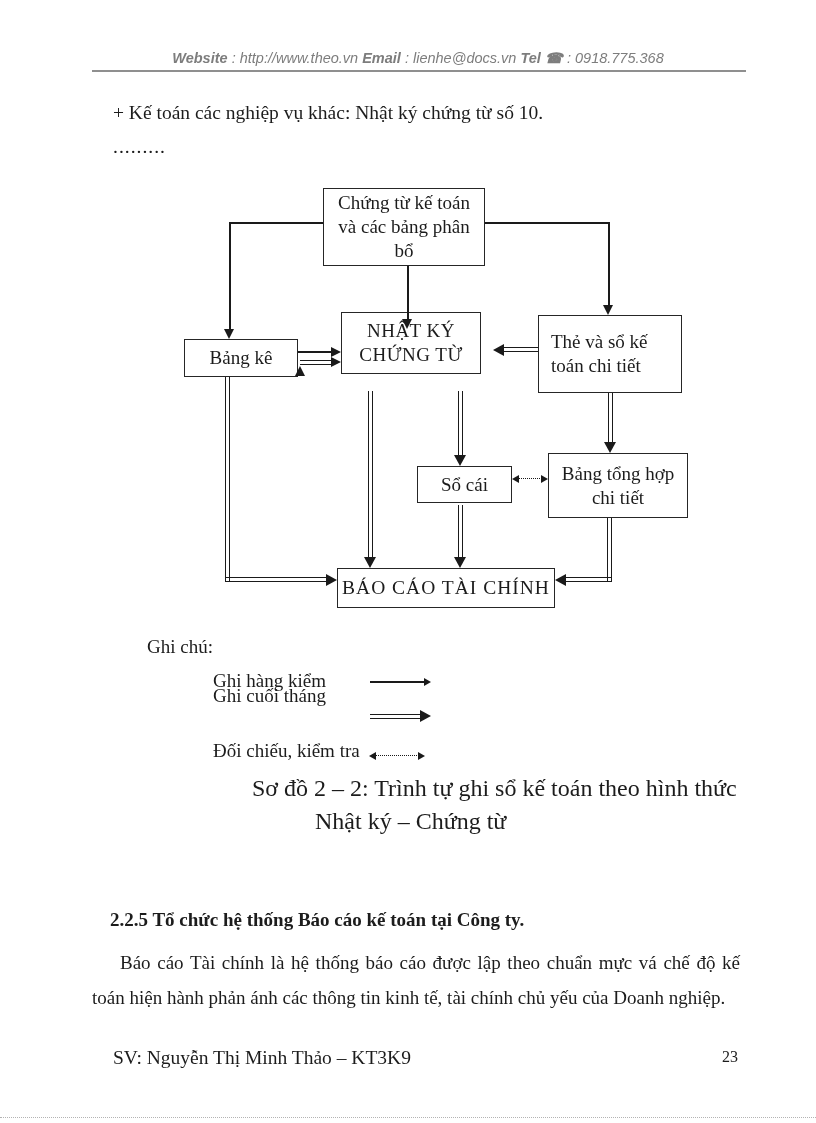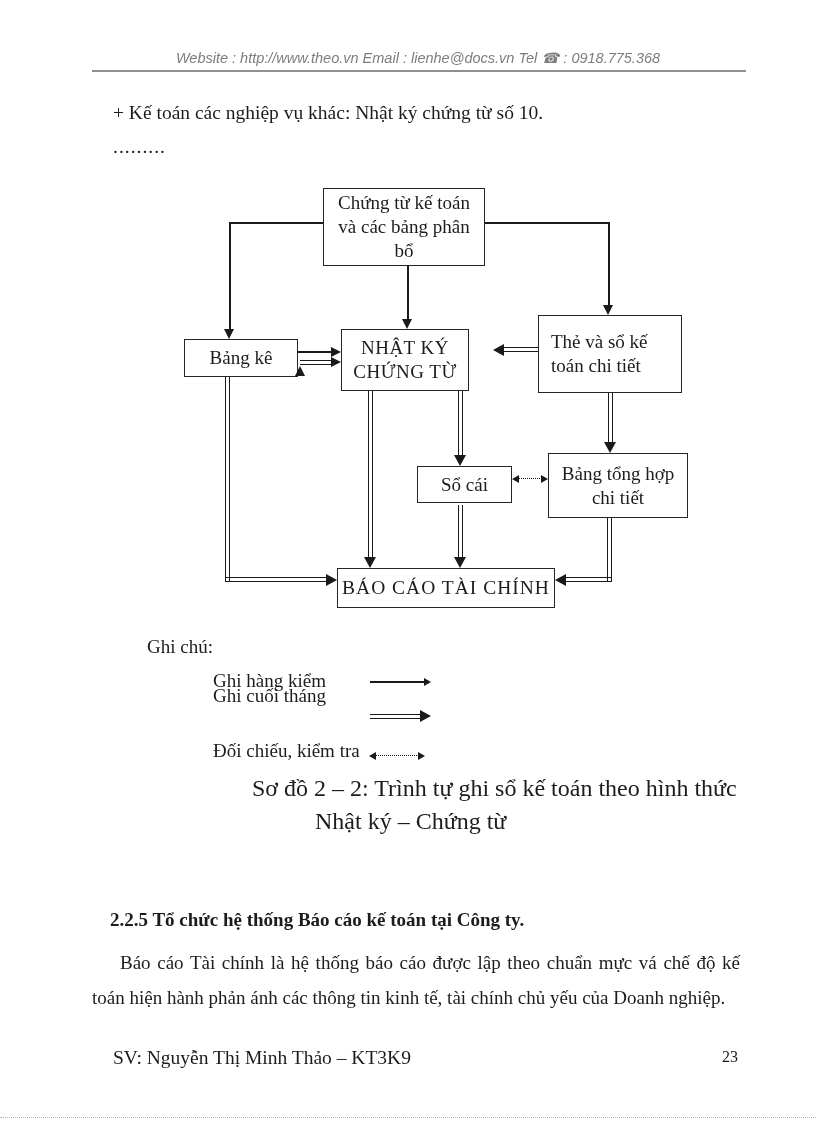--- a/index.html
+++ b/index.html
@@ -8,35 +8,35 @@
     position:relative; width:816px; height:1123px; margin:0 auto;
     background:#ffffff; overflow:hidden;
     font-family:"Liberation Serif", serif; color:#1c1c1c;
   }
   
   .hdr {
     position:absolute; left:90px; top:50px; width:656px;
     text-align:center; font-family:"Liberation Sans", sans-serif;
     font-style:italic; font-size:14.5px; color:#7d7d7d; white-space:nowrap;
   }
-  .hdr b { font-weight:normal; }
+  .hdr b { font-weight:bold; }
   .hdr-rule { position:absolute; left:92px; top:70px; width:654px; height:2px; background:#8f8f8f; }
   
   .txt { position:absolute; white-space:nowrap; }
   .intro { left:113px; top:102px; font-size:19.5px; }
   .dots  { left:113px; top:136px; font-size:19.5px; letter-spacing:1px; }
   
   .node {
     position:absolute; border:1.5px solid #262626; background:#fff;
     display:flex; align-items:center; justify-content:center;
     text-align:center; font-size:19px; line-height:24px; padding:1px 4px;
   }
   .n-chungtu { left:323px; top:188px; width:162px; height:78px; }
   .n-bangke  { left:184px; top:339px; width:114px; height:38px; }
-  .n-nhatky  { left:341px; top:329px; width:128px; height:62px; letter-spacing:0.5px; }
+  .n-nhatky  { left:341px; top:312px; width:140px; height:62px; letter-spacing:0.5px; }
   .n-theso   { left:538px; top:315px; width:144px; height:78px; justify-content:flex-start; text-align:left; padding-left:12px; }
   .n-socai   { left:417px; top:466px; width:95px;  height:37px; }
   .n-bangth  { left:548px; top:453px; width:140px; height:65px; }
   .n-baocao  { left:337px; top:568px; width:218px; height:40px; letter-spacing:1px; font-size:19.5px; }
   
   .ln   { position:absolute; background:#1a1a1a; }
   .h1px { height:1.6px; }
   .v1px { width:1.6px; }
   .dh { position:absolute; height:5px; background:transparent;
         border-top:1.6px solid #1a1a1a; border-bottom:1.6px solid #1a1a1a; }

